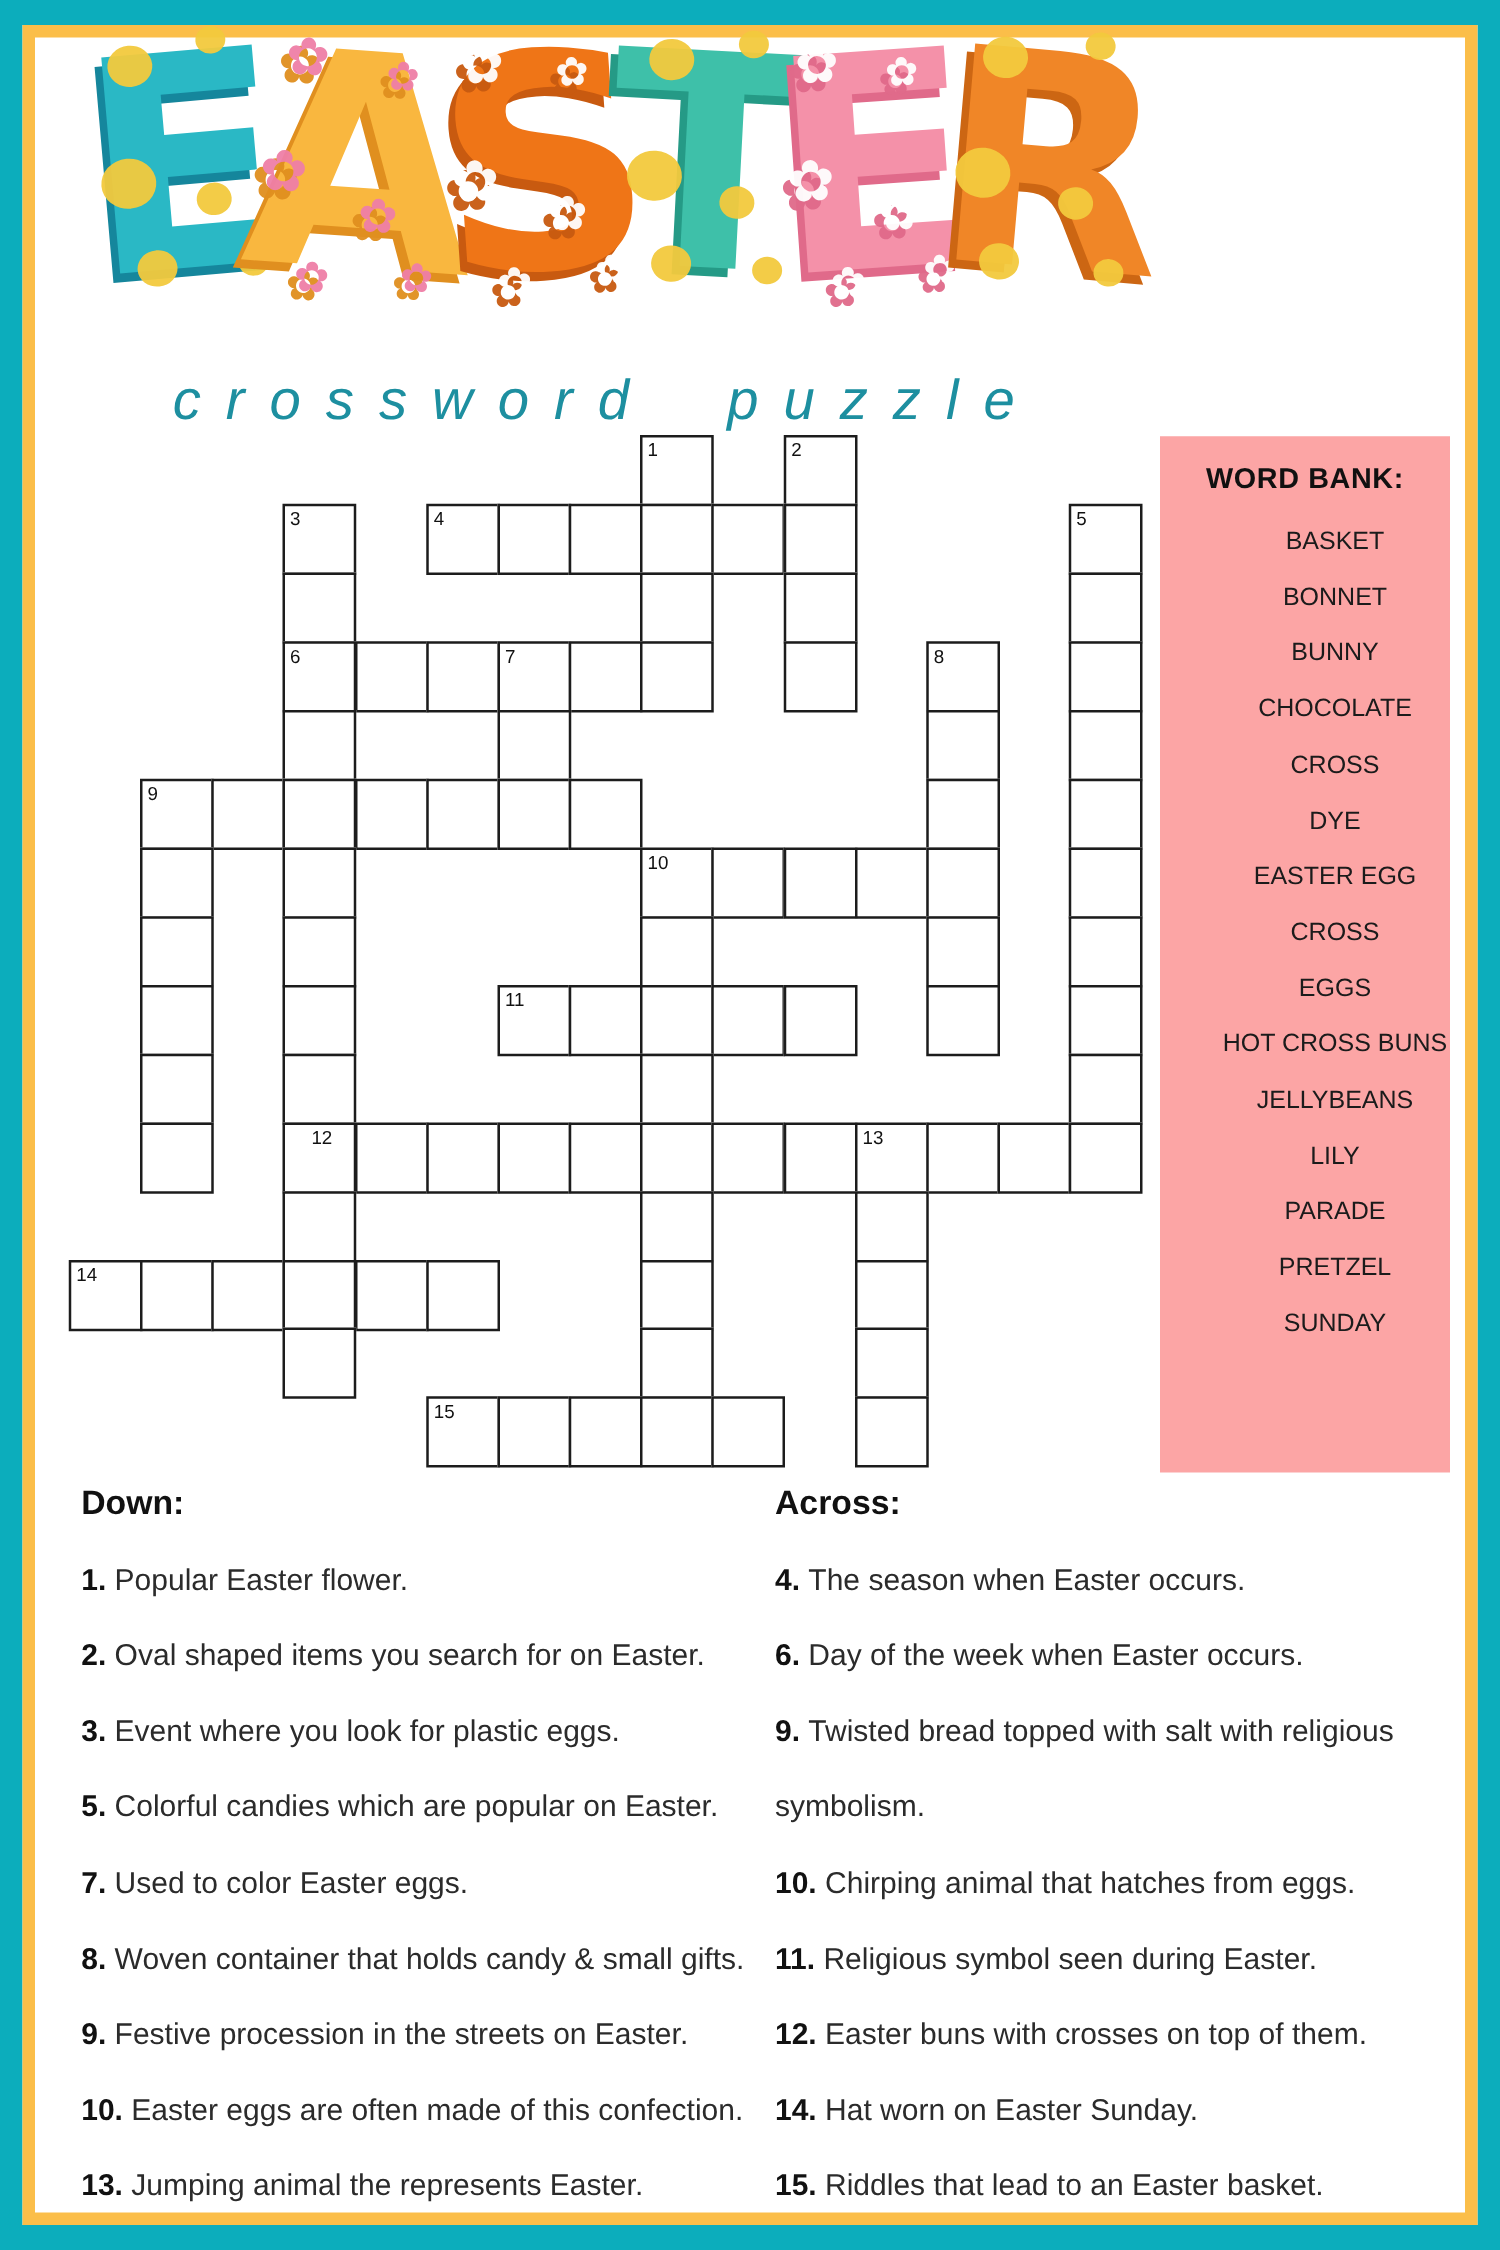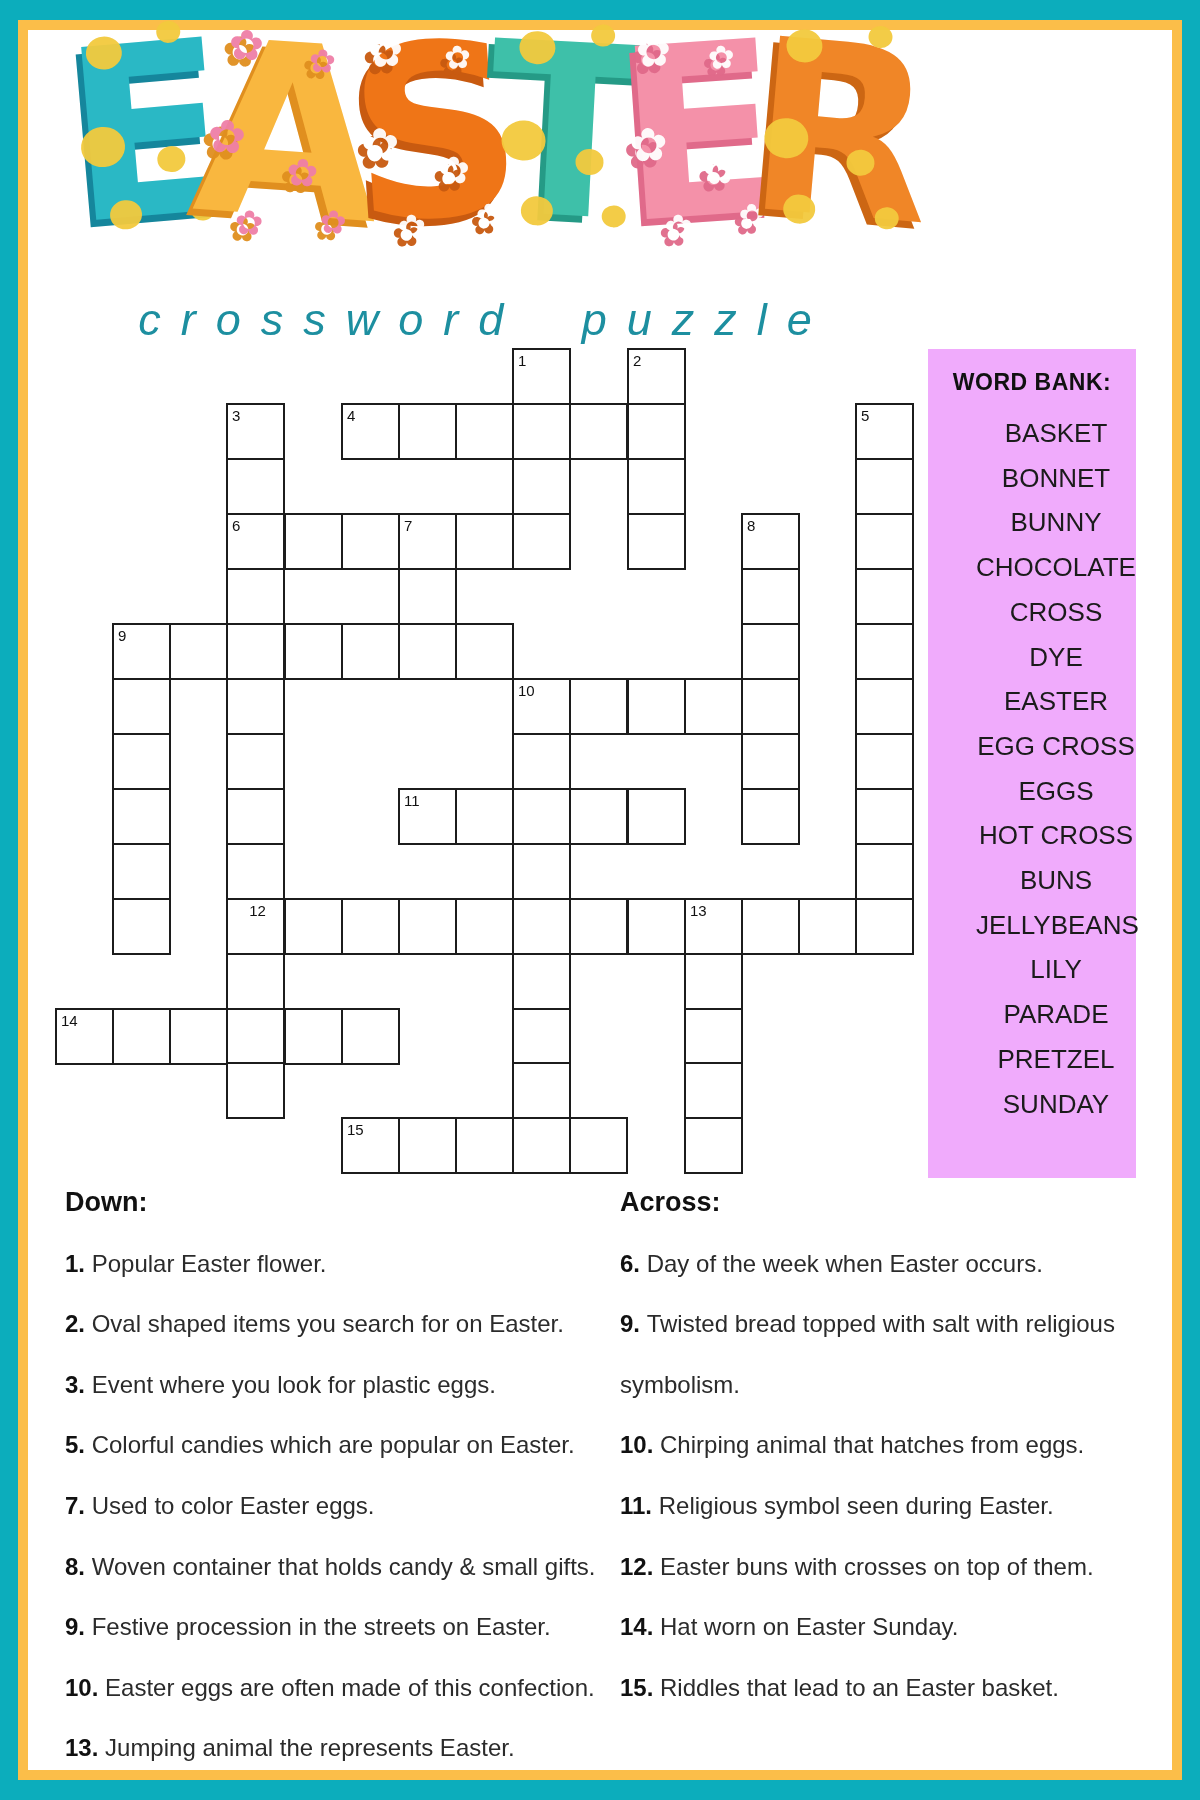--- a/index.html
+++ b/index.html
@@ -22,26 +22,26 @@
             word-spacing:26px;white-space:nowrap;}
 
   
   #grid{position:absolute;left:0;top:0;}
   .cell{position:absolute;width:59px;height:57px;background:#ffffff;
         border:2px solid #1c1c1c;box-sizing:border-box;}
   .cell .num{display:block;font-size:15px;line-height:1;color:#111;
              padding:3px 0 0 4px;}
 
   
-  #wordbank{position:absolute;left:928px;top:349px;width:208px;height:829px;
-            background:#f0abfc;}
+  #wordbank{position:absolute;left:928px;top:349px;width:232px;height:829px;
+            background:#fca5a5;}
   #wordbank h2{margin:18px 0 0;text-align:center;font-size:23px;line-height:30px;
                color:#111;letter-spacing:.5px;}
   #wordbank ul{list-style:none;margin:14px 0 0;padding:0;}
-  #wordbank li{text-align:center;font-size:26px;line-height:44.7px;color:#1b1b1b;margin-left:48px;}
+  #wordbank li{text-align:center;font-size:20px;line-height:44.7px;color:#1b1b1b;margin-left:48px;}
 
   
   .clue-col{position:absolute;top:1172px;color:#2b2b2b;font-size:24px;line-height:60.6px;}
   #down-col{left:65px;width:552px;}
   #across-col{left:620px;width:548px;}
   .clue-head{font-size:27px;font-weight:bold;color:#111;}
   .clue-col p{margin:0;}
   #down-col p{white-space:nowrap;}
   .clue-col p b{color:#111;}
   .clue-col p span{white-space:pre-line;}
@@ -211,17 +211,17 @@
           <li>SUNDAY</li>
         </ul>
     </aside>
 
     <section class="clue-col" id="down-col">
       <span class="clue-head">Down:</span>
     <p><b>1. </b><span>Popular Easter flower.</span></p><p><b>2. </b><span>Oval shaped items you search for on Easter.</span></p><p><b>3. </b><span>Event where you look for plastic eggs.</span></p><p><b>5. </b><span>Colorful candies which are popular on Easter.</span></p><p><b>7. </b><span>Used to color Easter eggs.</span></p><p><b>8. </b><span>Woven container that holds candy &amp; small gifts.</span></p><p><b>9. </b><span>Festive procession in the streets on Easter.</span></p><p><b>10. </b><span>Easter eggs are often made of this confection.</span></p><p><b>13. </b><span>Jumping animal the represents Easter.</span></p></section>
 
     <section class="clue-col" id="across-col">
       <span class="clue-head">Across:</span>
-    <p><b>6. </b><span>Day of the week when Easter occurs.</span></p><p><b>9. </b><span>Twisted bread topped with salt with religious
+    <p><b>4. </b><span>The season when Easter occurs.</span></p><p><b>6. </b><span>Day of the week when Easter occurs.</span></p><p><b>9. </b><span>Twisted bread topped with salt with religious
 symbolism.</span></p><p><b>10. </b><span>Chirping animal that hatches from eggs.</span></p><p><b>11. </b><span>Religious symbol seen during Easter.</span></p><p><b>12. </b><span>Easter buns with crosses on top of them.</span></p><p><b>14. </b><span>Hat worn on Easter Sunday.</span></p><p><b>15. </b><span>Riddles that lead to an Easter basket.</span></p></section>
 
   </div>
 </div>
 
 </body></html>

